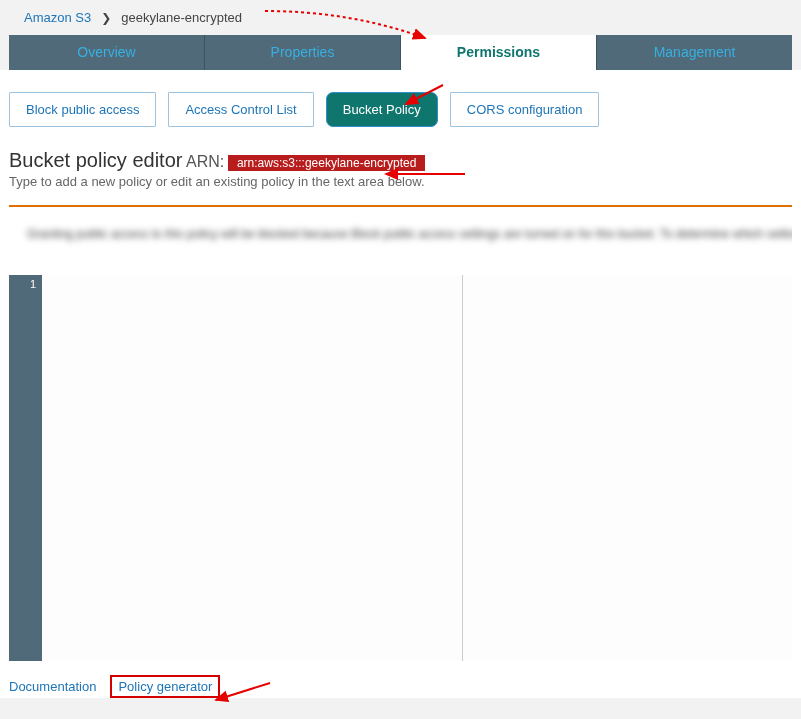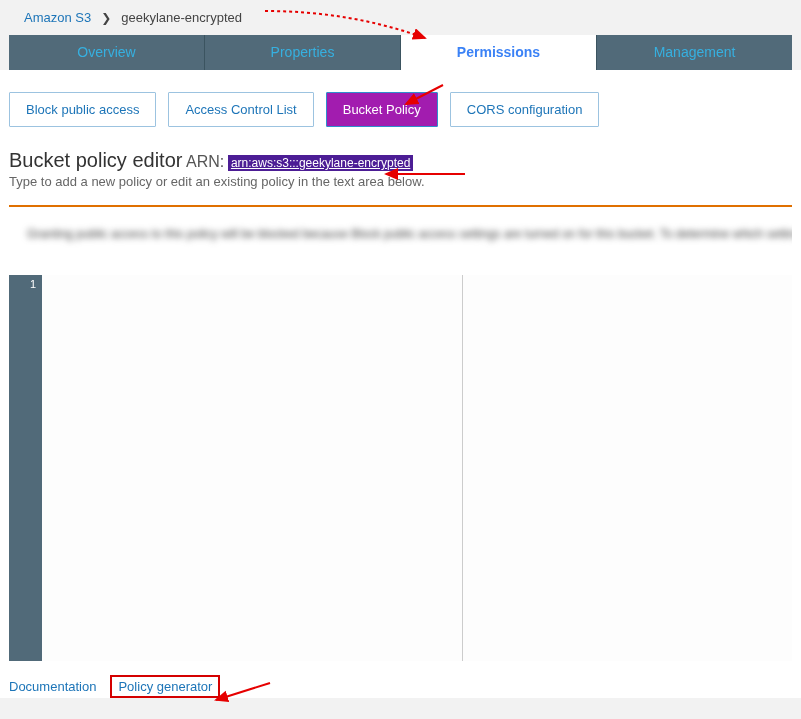--- a/index.html
+++ b/index.html
@@ -37,64 +37,64 @@
     background: #516a79;
     color: #36b0e0;
     font-size: 14px;
     border-right: 1px solid #3b5460;
     cursor: pointer;
     font-weight: 400;
   }
   .tab:last-child { border-right: none; }
   .tab.active {
     background: #fff;
-    color: #3b82f6;
+    color: #0f766e;
     font-weight: 700;
   }
 
   .content { background:#fff; padding: 0 9px 0 9px; }
   .subnav {
     display: flex;
     gap: 12px;
     padding: 22px 0 20px 0;
   }
   .subbtn {
     border: 1px solid #9cc3e0;
     background: #fff;
     color: #1d75b8;
     padding: 9px 16px;
     font-size: 13px;
     cursor: pointer;
     border-radius: 1px;
   }
   .subbtn.active {
-    background: #a21caf;
+    background: #0f766e;
     color: #fff;
     border-color: #2f8ecd;
+    border-radius: 7px;
   }
 
   .editor-hdr {
     padding: 2px 0 4px 0;
   }
   .editor-title {
     font-size: 20px;
     font-weight: 400;
     color: #333;
     display: inline;
   }
   .arn-label {
     font-size: 16px;
     color: #555;
   }
   .arn-value {
     font-size: 12px;
-    background: #4c1d95;
+    background: #b91c1c;
     color: #fff;
-    padding: 1px 3px;
-    text-decoration: underline;
+    padding: 1px 9px;
   }
   .sub-note {
     font-size: 13px;
     color: #666;
     margin-top: 2px;
   }
 
   .warning-bar {
     margin-top: 12px;
     border-top: 2px solid #e07000;

